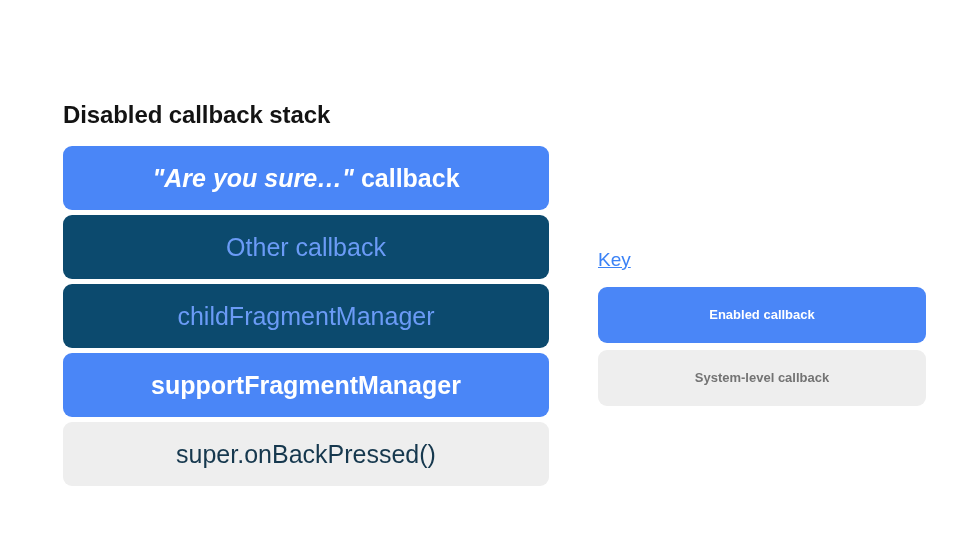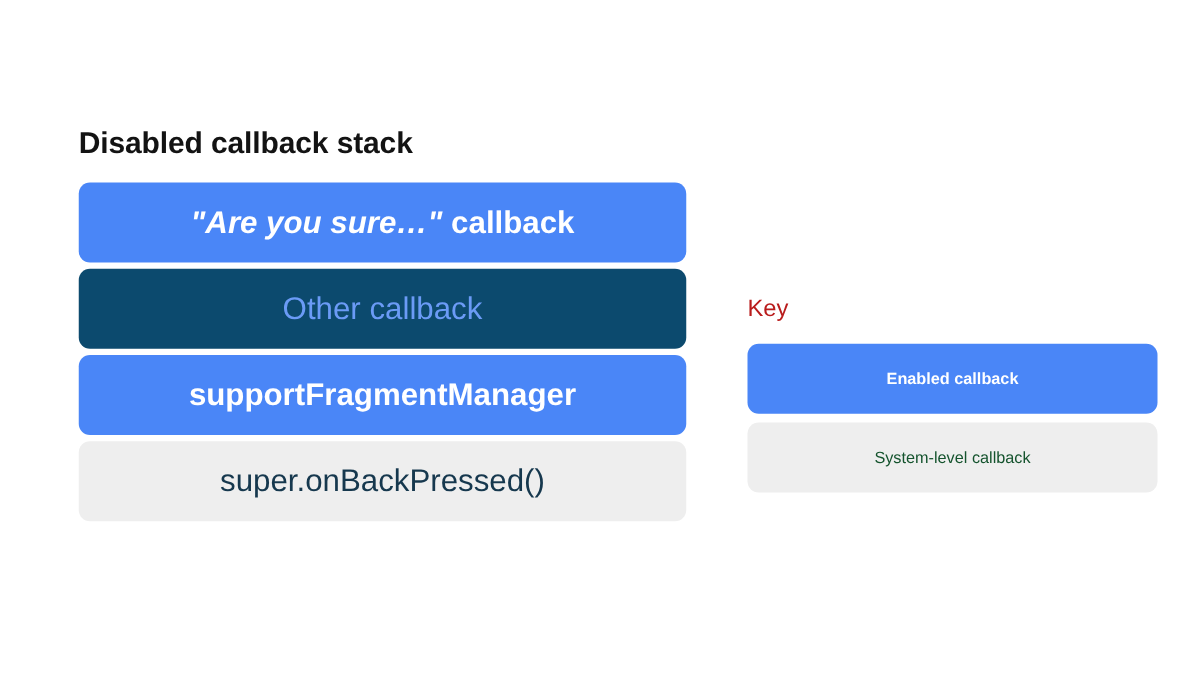--- a/index.html
+++ b/index.html
@@ -81,24 +81,25 @@
   .key-section {
     position: absolute;
     left: 598px;
     top: 236px;
     width: 328px;
   }
 
   .key-title {
     font-size: 19px;
     font-weight: 400;
-    color: #b91c1c;
+    color: #3b82f6;
     line-height: 24px;
-    margin: 0 0 15px 0;
+    margin: 12px 0 15px 0;
     white-space: nowrap;
+    text-decoration: underline;
   }
 
   .key-list {
     display: flex;
     flex-direction: column;
     gap: 7px;
   }
 
   .key-row {
     height: 56px;
@@ -112,40 +113,43 @@
   }
 
   .key-label {
     font-size: 13px;
     line-height: 24px;
     white-space: nowrap;
   }
 
   .key-row.state-enabled  .key-label { color: #ffffff; font-weight: 700; }
   .key-row.state-disabled .key-label { color: #6b9bf6; font-weight: 400; }
-  .key-row.state-system   .key-label { color: #14532d; font-weight: 400; }
+  .key-row.state-system   .key-label { color: #737373; font-weight: 700; }
 </style>
 </head>
 <body>
 
 <div class="canvas">
 
   <section class="stack-section">
     <h1 class="stack-title">Disabled callback stack</h1>
 
     <div class="stack-list">
 
       <div class="bar state-enabled">
         <span class="bar-label"><span class="quoted">"Are you sure…"</span><span> callback</span></span>
       </div>
 
       <div class="bar state-disabled">
         <span class="bar-label">Other callback</span>
       </div>
 
+      <div class="bar state-disabled">
+        <span class="bar-label">childFragmentManager</span>
+      </div>
 
       <div class="bar state-enabled">
         <span class="bar-label">supportFragmentManager</span>
       </div>
 
       <div class="bar state-system">
         <span class="bar-label">super.onBackPressed()</span>
       </div>
 
     </div>

